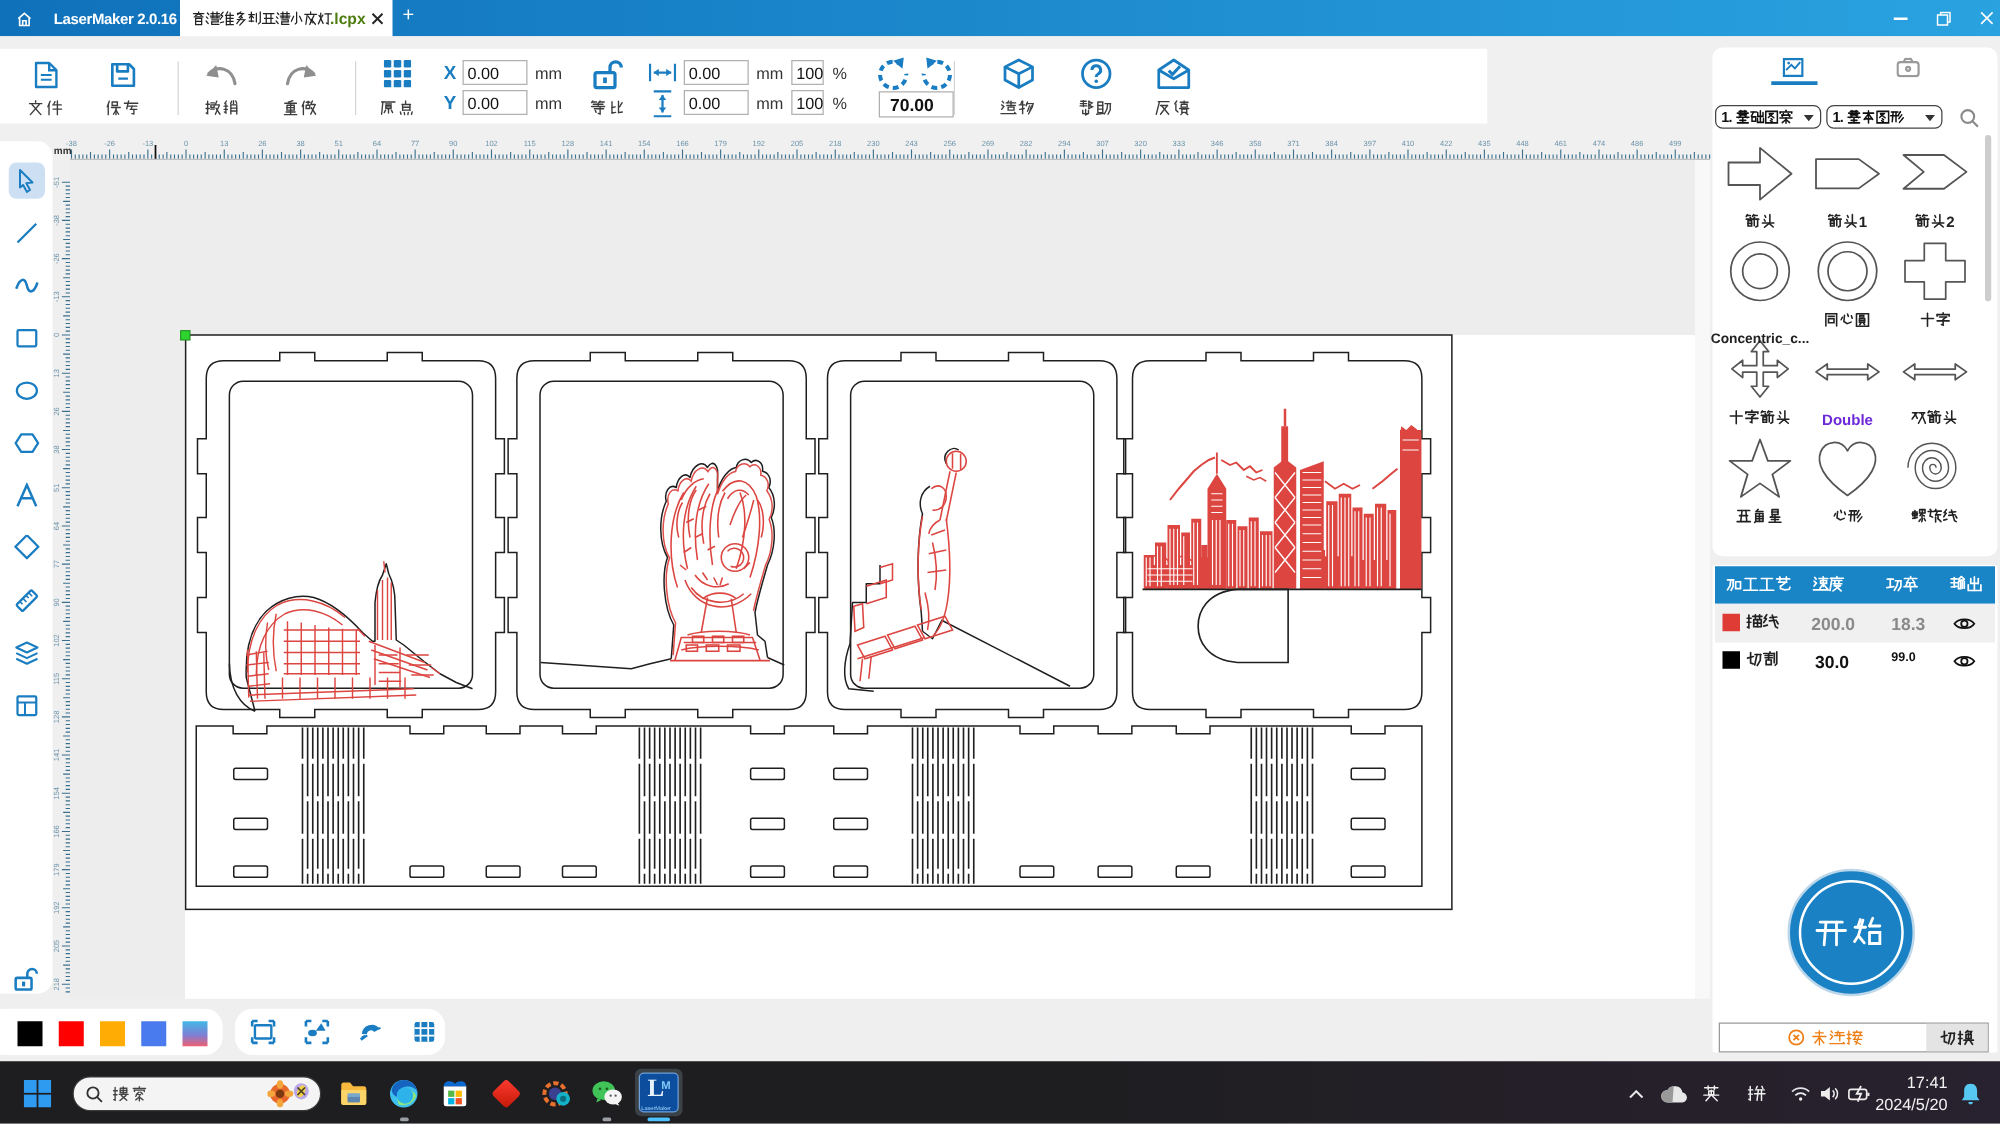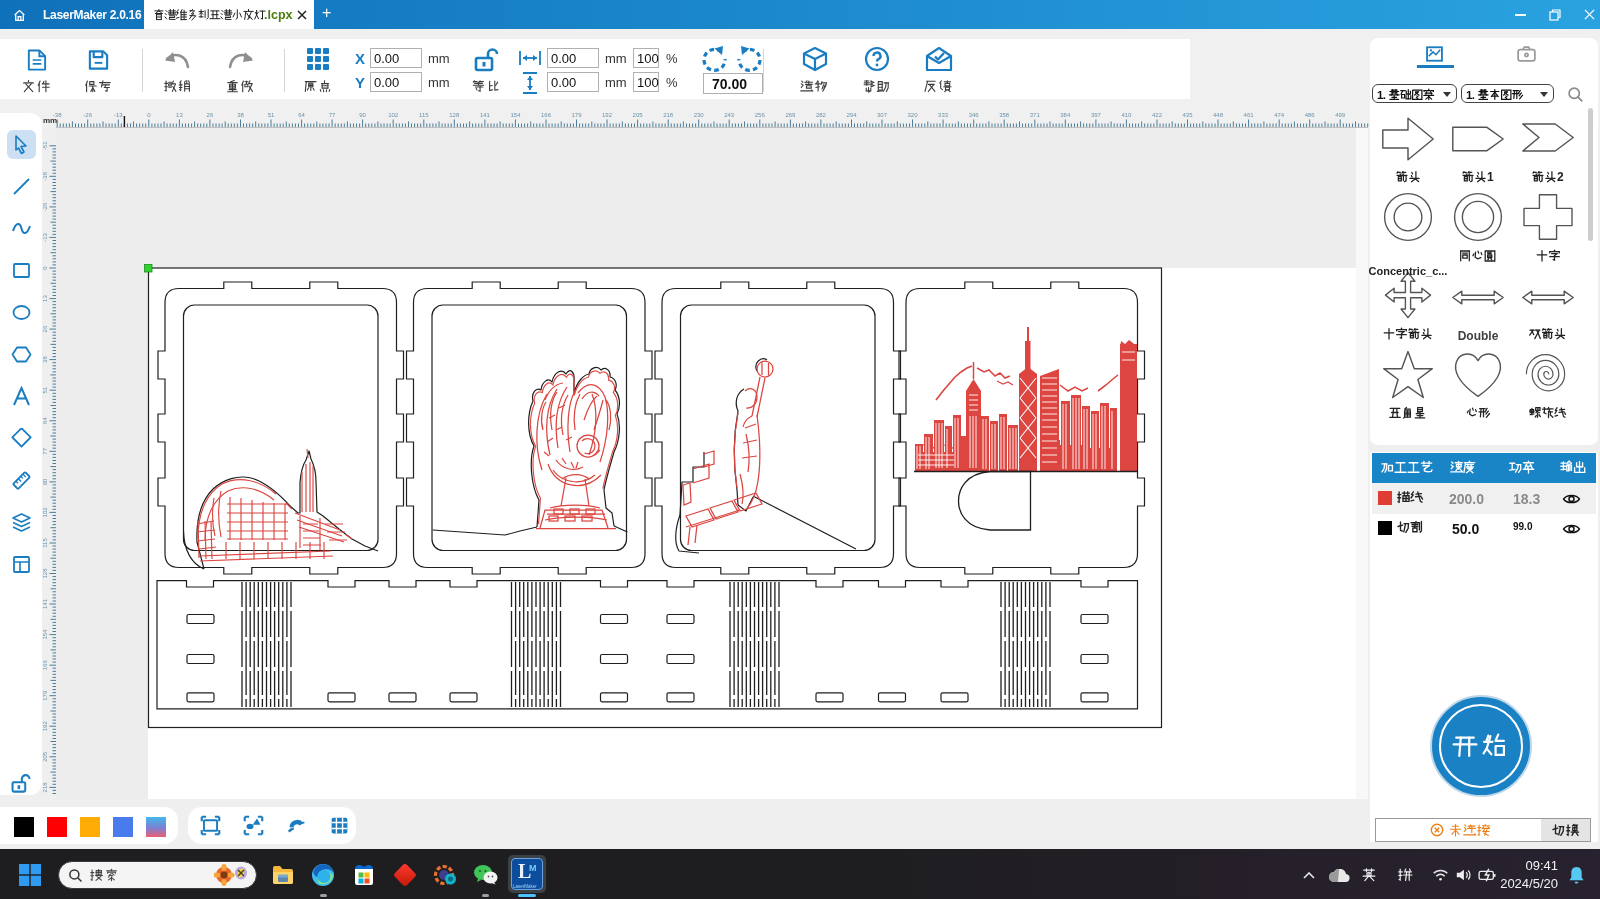--- a/index.html
+++ b/index.html
@@ -925,21 +925,21 @@
       <path d="M27.4,7.7 L30.3,7.7"></path>
       <path d="M32.4,5.3 L32.4,9.6"></path>
       <path d="M35.1,4.8 L35.1,9.8 L33.6,10.6"></path>
       <path d="M40.9,1.4 L41.6,2.9"></path>
       <path d="M40.4,4.6 L41.1,6.0"></path>
       <path d="M44.9,0.7 L44.9,7.0"></path>
       <path d="M38.9,7.4 L48.1,7.4"></path>
       <path d="M44.0,7.9 L40.6,10.8"></path>
       <path d="M44.5,7.9 L47.6,10.6"></path>
     </svg></div>
-<div class="txt" style="left:1478px;top:328.5px;transform:translateX(-50%);font-size:12px;font-weight:bold;color:#404040">Double</div>
+<div class="txt" style="left:1478px;top:328.5px;transform:translateX(-50%);font-size:12px;font-weight:bold;color:#6d28d9">Double</div>
 <div style="position:absolute;left:1529px;top:328px;width:38px;height:14px"><svg width="38" height="14" style="overflow:visible" fill="none" stroke="#222" stroke-width="1.26" stroke-linecap="round" opacity="1.0">
       <path d="M1.0,2.2 L4.8,2.2"></path>
       <path d="M2.6,2.2 L4.8,6.7"></path>
       <path d="M4.3,2.2 L0.7,7.2"></path>
       <path d="M6.0,2.2 L10.8,2.2"></path>
       <path d="M7.9,2.2 L11.3,10.6"></path>
       <path d="M10.3,2.2 L5.8,10.6"></path>
       <path d="M14.4,0.7 L13.5,2.2"></path>
       <path d="M13.9,1.4 L16.8,1.4"></path>
       <path d="M19.5,0.7 L18.5,2.2"></path>
@@ -1132,21 +1132,21 @@
       <path d="M8.6,2.6 L6.8,10.9"></path>
       <path d="M19.0,0.5 L19.0,1.6"></path>
       <path d="M14.0,1.8 L22.1,1.8"></path>
       <path d="M15.1,3.4 L20.8,3.4"></path>
       <path d="M15.1,5.2 L20.8,5.2"></path>
       <path d="M17.9,2.6 L17.9,6.5"></path>
       <path d="M15.9,7.0 L20.0,7.0 L20.0,10.7 L15.9,10.7 L15.9,7.0"></path>
       <path d="M22.4,1.6 L22.4,9.1"></path>
       <path d="M24.4,0.5 L24.4,9.9 L23.1,11.2"></path>
     </svg></div>
-<div class="txt" style="left:1452px;top:521px;font-size:14px;font-weight:bold;color:#111">50.0</div>
+<div class="txt" style="left:1452px;top:521px;font-size:14px;font-weight:bold;color:#111">30.0</div>
 <div class="txt" style="left:1513px;top:521px;font-size:10px;font-weight:bold;color:#111">99.0</div>
 <svg class="abs" style="left:1562px;top:522px" width="19" height="14" viewBox="0 0 24 16" fill="none" stroke="#111" stroke-width="1.8">
     <path d="M2 8 C6 2 18 2 22 8 C18 14 6 14 2 8 Z"></path>
     <circle cx="12" cy="8" r="3.2"></circle>
   </svg>
 <div class="abs" style="left:1430px;top:695px;width:102px;height:102px;border-radius:51px;background:#1a82c4;border:2.5px solid #bdd7ea"></div>
 <div class="abs" style="left:1439px;top:704px;width:84px;height:84px;border-radius:42px;border:2.5px solid #fff"></div>
 <div style="position:absolute;left:1452px;top:733px;width:58px;height:28px"><svg width="58" height="28" style="overflow:visible" fill="none" stroke="#ffffff" stroke-width="2.21" stroke-linecap="round" opacity="1.0">
       <path d="M4.2,4.7 L21.8,4.7"></path>
       <path d="M1.6,11.4 L24.4,11.4"></path>
@@ -1343,17 +1343,17 @@
   </svg>
 <svg class="abs" style="left:1455px;top:867px" width="16" height="16" viewBox="0 0 18 18" fill="#ededed">
     <path d="M2 6.5 H5.5 L10 3 V15 L5.5 11.5 H2 Z"></path>
     <path d="M12.5 6 a4 4 0 0 1 0 6 M14.8 4 a7 7 0 0 1 0 10" stroke="#ededed" stroke-width="1.4" fill="none"></path>
   </svg>
 <svg class="abs" style="left:1478px;top:867px" width="20" height="16" viewBox="0 0 22 18" fill="none" stroke="#ededed" stroke-width="1.5">
     <rect x="1" y="5" width="16" height="9" rx="2"></rect>
     <path d="M18.5 8 v3" stroke-width="2"></path>
     <path d="M12 2 L8 9 H12 L9 16" stroke-width="1.6" fill="none"></path>
   </svg>
-<div class="txt" style="left:1558px;top:858px;font-size:13px;color:#f2f2f2;text-align:right;transform:translateX(-100%)">09:41</div>
+<div class="txt" style="left:1558px;top:858px;font-size:13px;color:#f2f2f2;text-align:right;transform:translateX(-100%)">17:41</div>
 <div class="txt" style="left:1558px;top:876px;font-size:13px;color:#f2f2f2;text-align:right;transform:translateX(-100%)">2024/5/20</div>
 <svg class="abs" style="left:1568px;top:866px" width="17" height="19" viewBox="0 0 18 20" fill="#57c8f2">
     <path d="M9 1 C5 1 3.5 4 3.5 7 V12 L1.5 15 H16.5 L14.5 12 V7 C14.5 4 13 1 9 1 Z"></path>
     <path d="M7 16.5 a2 2 0 0 0 4 0 Z"></path>
   </svg>
 </body></html>

